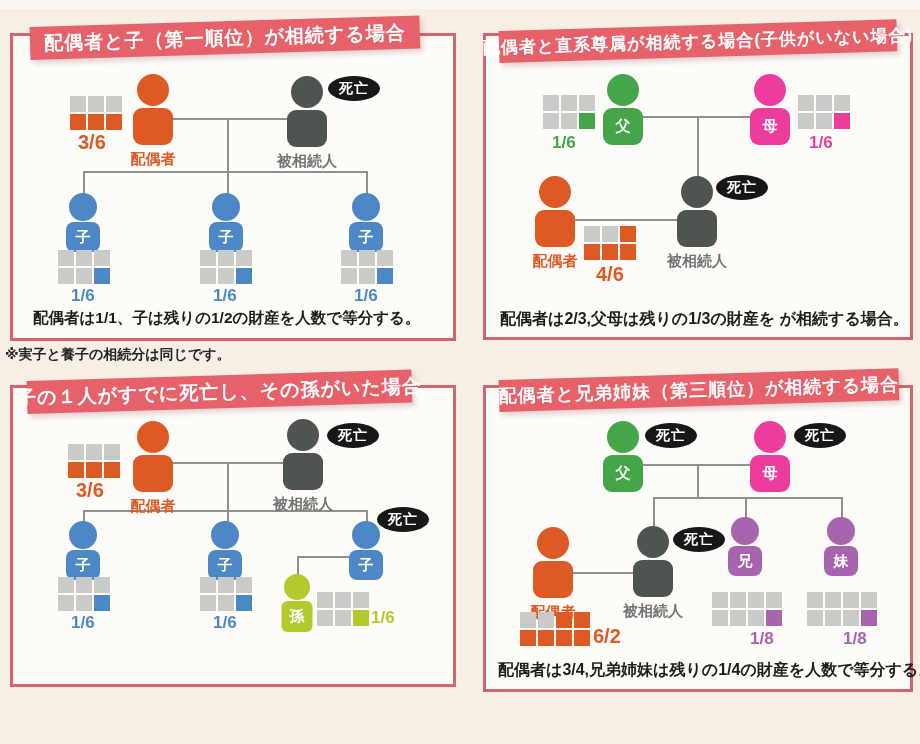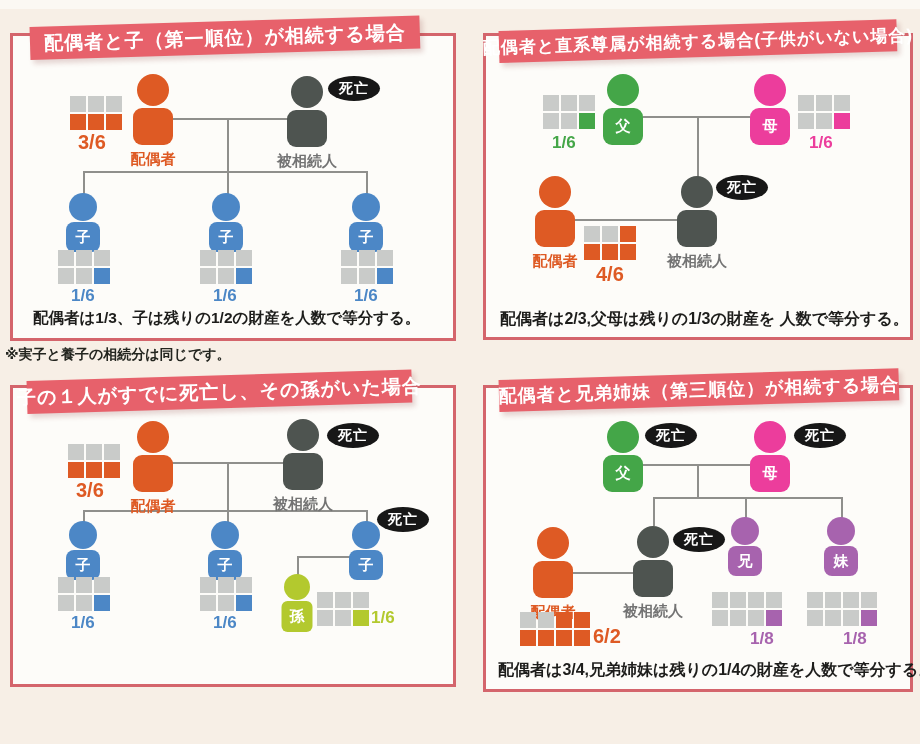--- a/index.html
+++ b/index.html
@@ -133,21 +133,21 @@
       <div class="cell"></div>
       <div class="cell"></div>
       <div class="cell"></div>
       <div class="cell"></div>
       <div class="cell f" style="background: rgb(76, 135, 198);"></div>
     </div>
   <div class="fraction f-blue" style="left:71px;top:286px;">1/6</div>
   <div class="fraction f-blue" style="left:213px;top:286px;">1/6</div>
   <div class="fraction f-blue" style="left:354px;top:286px;">1/6</div>
 
-  <div class="caption" style="left:33px;top:308px;font-size:15.5px;">配偶者は1/3、子は残りの1/2の財産を人数で等分する。</div>
+  <div class="caption" style="left:33px;top:308px;font-size:15.5px;">配偶者は1/1、子は残りの1/2の財産を人数で等分する。</div>
   <div class="footnote" style="left:5px;top:346px;font-size:14px;">※実子と養子の相続分は同じです。</div>
 
   <div class="panel" style="left:483px;top:33px;width:424px;height:301px;"></div>
   <div class="banner" style="left:499px;top:31px;width:398px;height:32px;font-size:17px;">
     <span>配偶者と直系尊属が相続する場合(子供がいない場合)</span>
   </div>
 
   <div class="hline" style="left:643px;top:116px;width:107px;"></div>
   <div class="vline" style="left:697px;top:116px;height:62px;"></div>
   <div class="hline" style="left:574px;top:219px;width:104px;"></div>
@@ -199,21 +199,21 @@
     </div>
   <div class="fraction f-orange" style="left:596px;top:263px;">4/6</div>
 
   <div class="person lg c-dark" style="left:697px;top:176px;">
     <div class="head"></div>
     <div class="pbody"></div>
     <div class="plabel lab-dark">被相続人</div>
   </div>
   <div class="badge" style="left:716px;top:175px;">死亡</div>
 
-  <div class="caption" style="left:500px;top:309px;font-size:16px;">配偶者は2/3,父母は残りの1/3の財産を 人数で等分する。</div>
+  <div class="caption" style="left:500px;top:309px;font-size:16px;">配偶者は2/3,父母は残りの1/3の財産を が相続する場合。</div>
 
   <div class="panel" style="left:10px;top:385px;width:440px;height:296px;"></div>
   <div class="banner" style="left:27px;top:381px;width:385px;height:33px;font-size:19px;">
     <span>子の１人がすでに死亡し、その孫がいた場合</span>
   </div>
 
   <div class="hline" style="left:170px;top:462px;width:120px;"></div>
   <div class="vline" style="left:227px;top:462px;height:50px;"></div>
   <div class="hline" style="left:83px;top:510px;width:284px;"></div>
   <div class="vline" style="left:83px;top:510px;height:12px;"></div>

